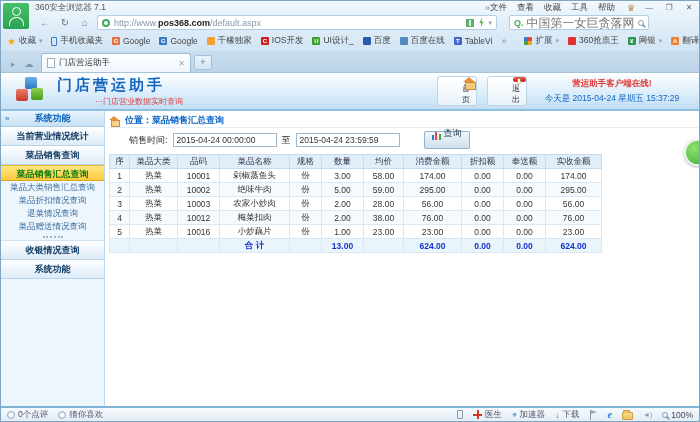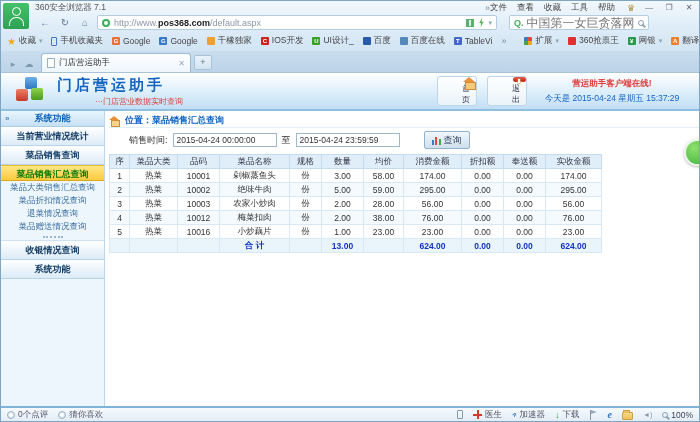--- a/index.html
+++ b/index.html
@@ -87,21 +87,21 @@
   .sb-fill { flex:1; }
 
   .content { flex:1; padding:2px 0 0 4px; position:relative; background:#fff; }
   .breadcrumb { height:15px; display:flex; align-items:center; gap:5px; border-bottom:1px solid #e2eef8; }
   .bc-house { position:relative; width:11px; height:9px; flex:none; }
   .bc-house::before { content:""; position:absolute; left:0; top:0; border-left:5.5px solid transparent; border-right:5.5px solid transparent; border-bottom:4px solid #e8903a; }
   .bc-house::after { content:""; position:absolute; left:2px; top:4px; width:7px; height:5px; background:#f7d28a; border:1px solid #cf8c3a; }
   .bc-text { font-size:9px; font-weight:bold; color:#0b62c4; }
   .querybar { height:20px; display:flex; align-items:center; gap:5px; margin-top:2px; font-size:9px; color:#333;margin-left:20px; }
   .querybar input { width:104px; height:14px; border:1px solid #9fb8cc; font-size:8.5px; color:#333; padding:0 3px; }
-  .qbtn { height:16px; padding:8px 7px; background:linear-gradient(#f2f7fb,#cfdfec); border:1px solid #8fb2cf; border-radius:2px; display:flex; align-items:center; gap:3px; font-size:9px; color:#223a55; cursor:pointer; }
+  .qbtn { height:16px; padding:8px 7px; background:linear-gradient(#f2f7fb,#cfdfec); border:1px solid #8fb2cf; border-radius:2px; display:flex; align-items:flex-end; gap:3px; font-size:9px; color:#223a55; cursor:pointer; }
   .chart-ic { display:inline-block; width:9px; height:9px; background:
       linear-gradient(#3a79c4,#3a79c4) 0px 4px/2px 5px no-repeat,
       linear-gradient(#e24b3c,#e24b3c) 3.5px 1px/2px 8px no-repeat,
       linear-gradient(#47a447,#47a447) 7px 3px/2px 6px no-repeat; }
 
   table.report { border-collapse:collapse; table-layout:fixed; width:440px; margin-top:4px; }
   table.report th { background:#e0eefa; border:1px solid #c6dcee; font-size:8.5px; font-weight:normal; color:#334; height:14px; overflow:hidden; white-space:nowrap; }
   table.report td { border:1px solid #d8e8f5; font-size:8.5px; color:#333; height:14px; text-align:center; overflow:hidden; white-space:nowrap; background:#fff; }
   table.report tr.alt td { background:#f4fafd; }
   table.report tr.total td { color:#1133cc; font-weight:bold; background:#eaf4fb; }

